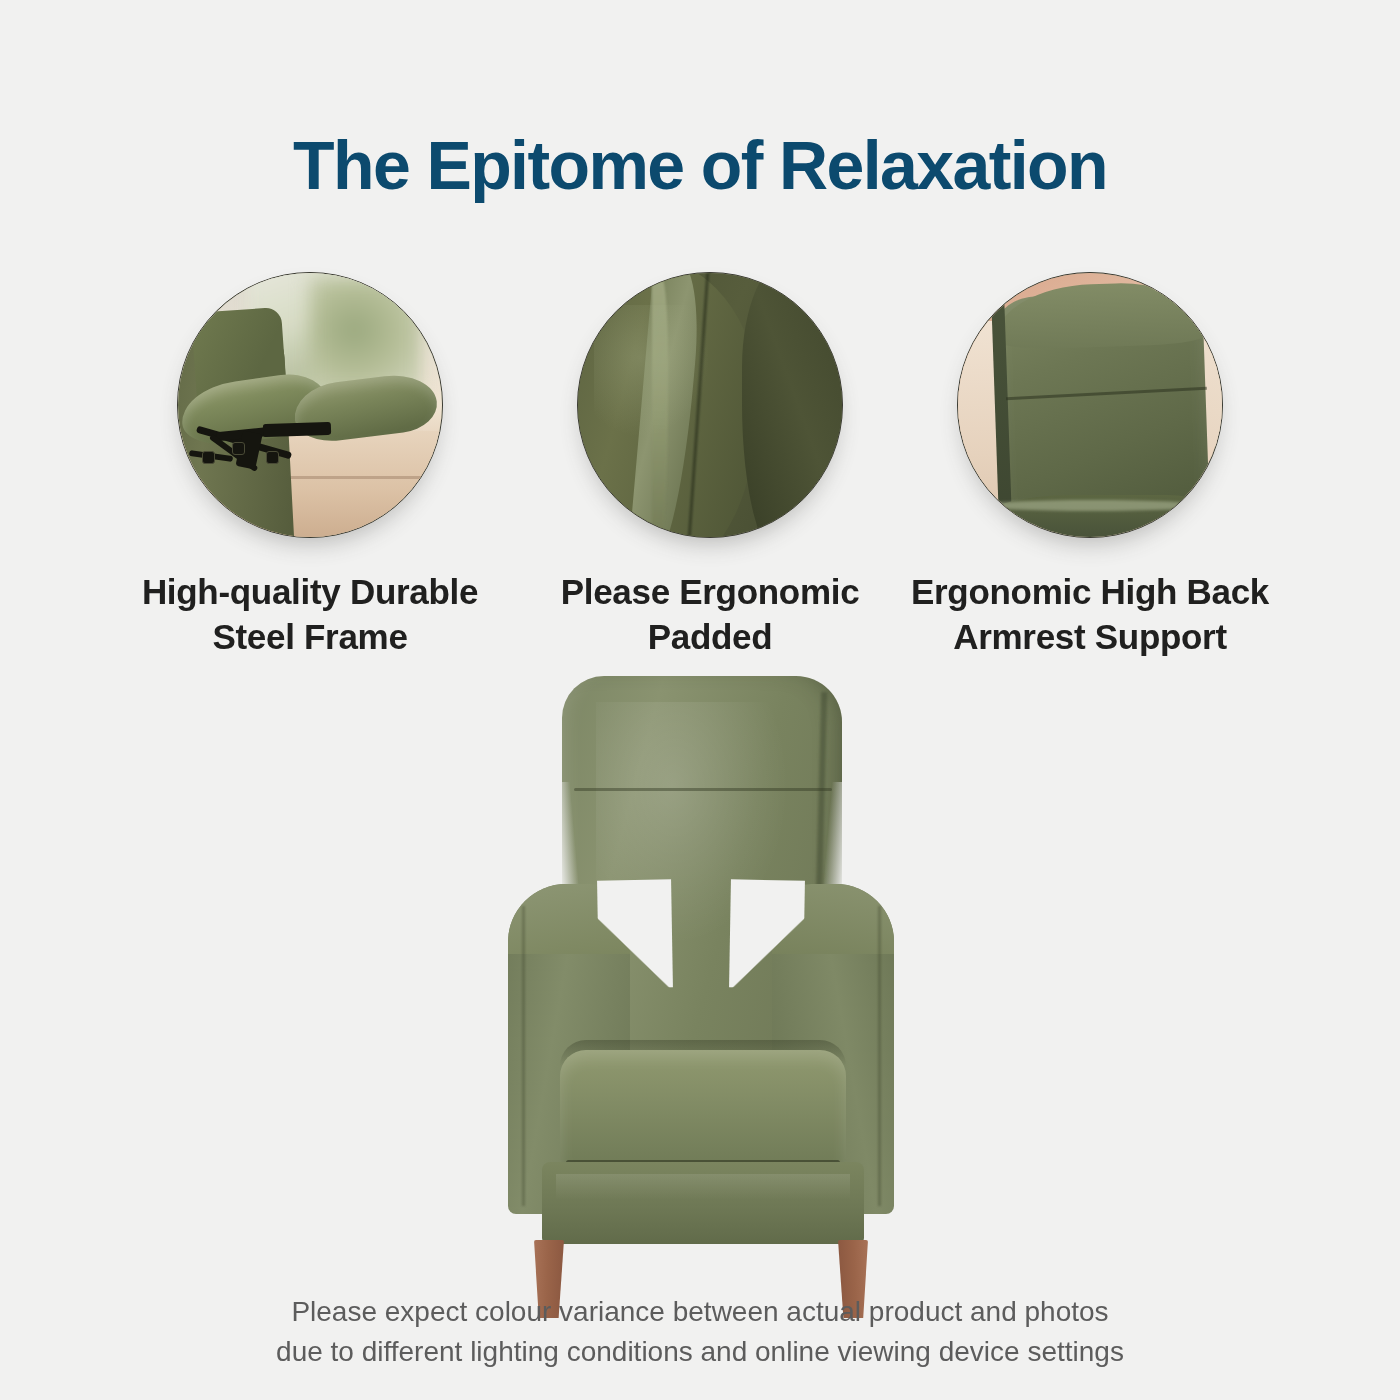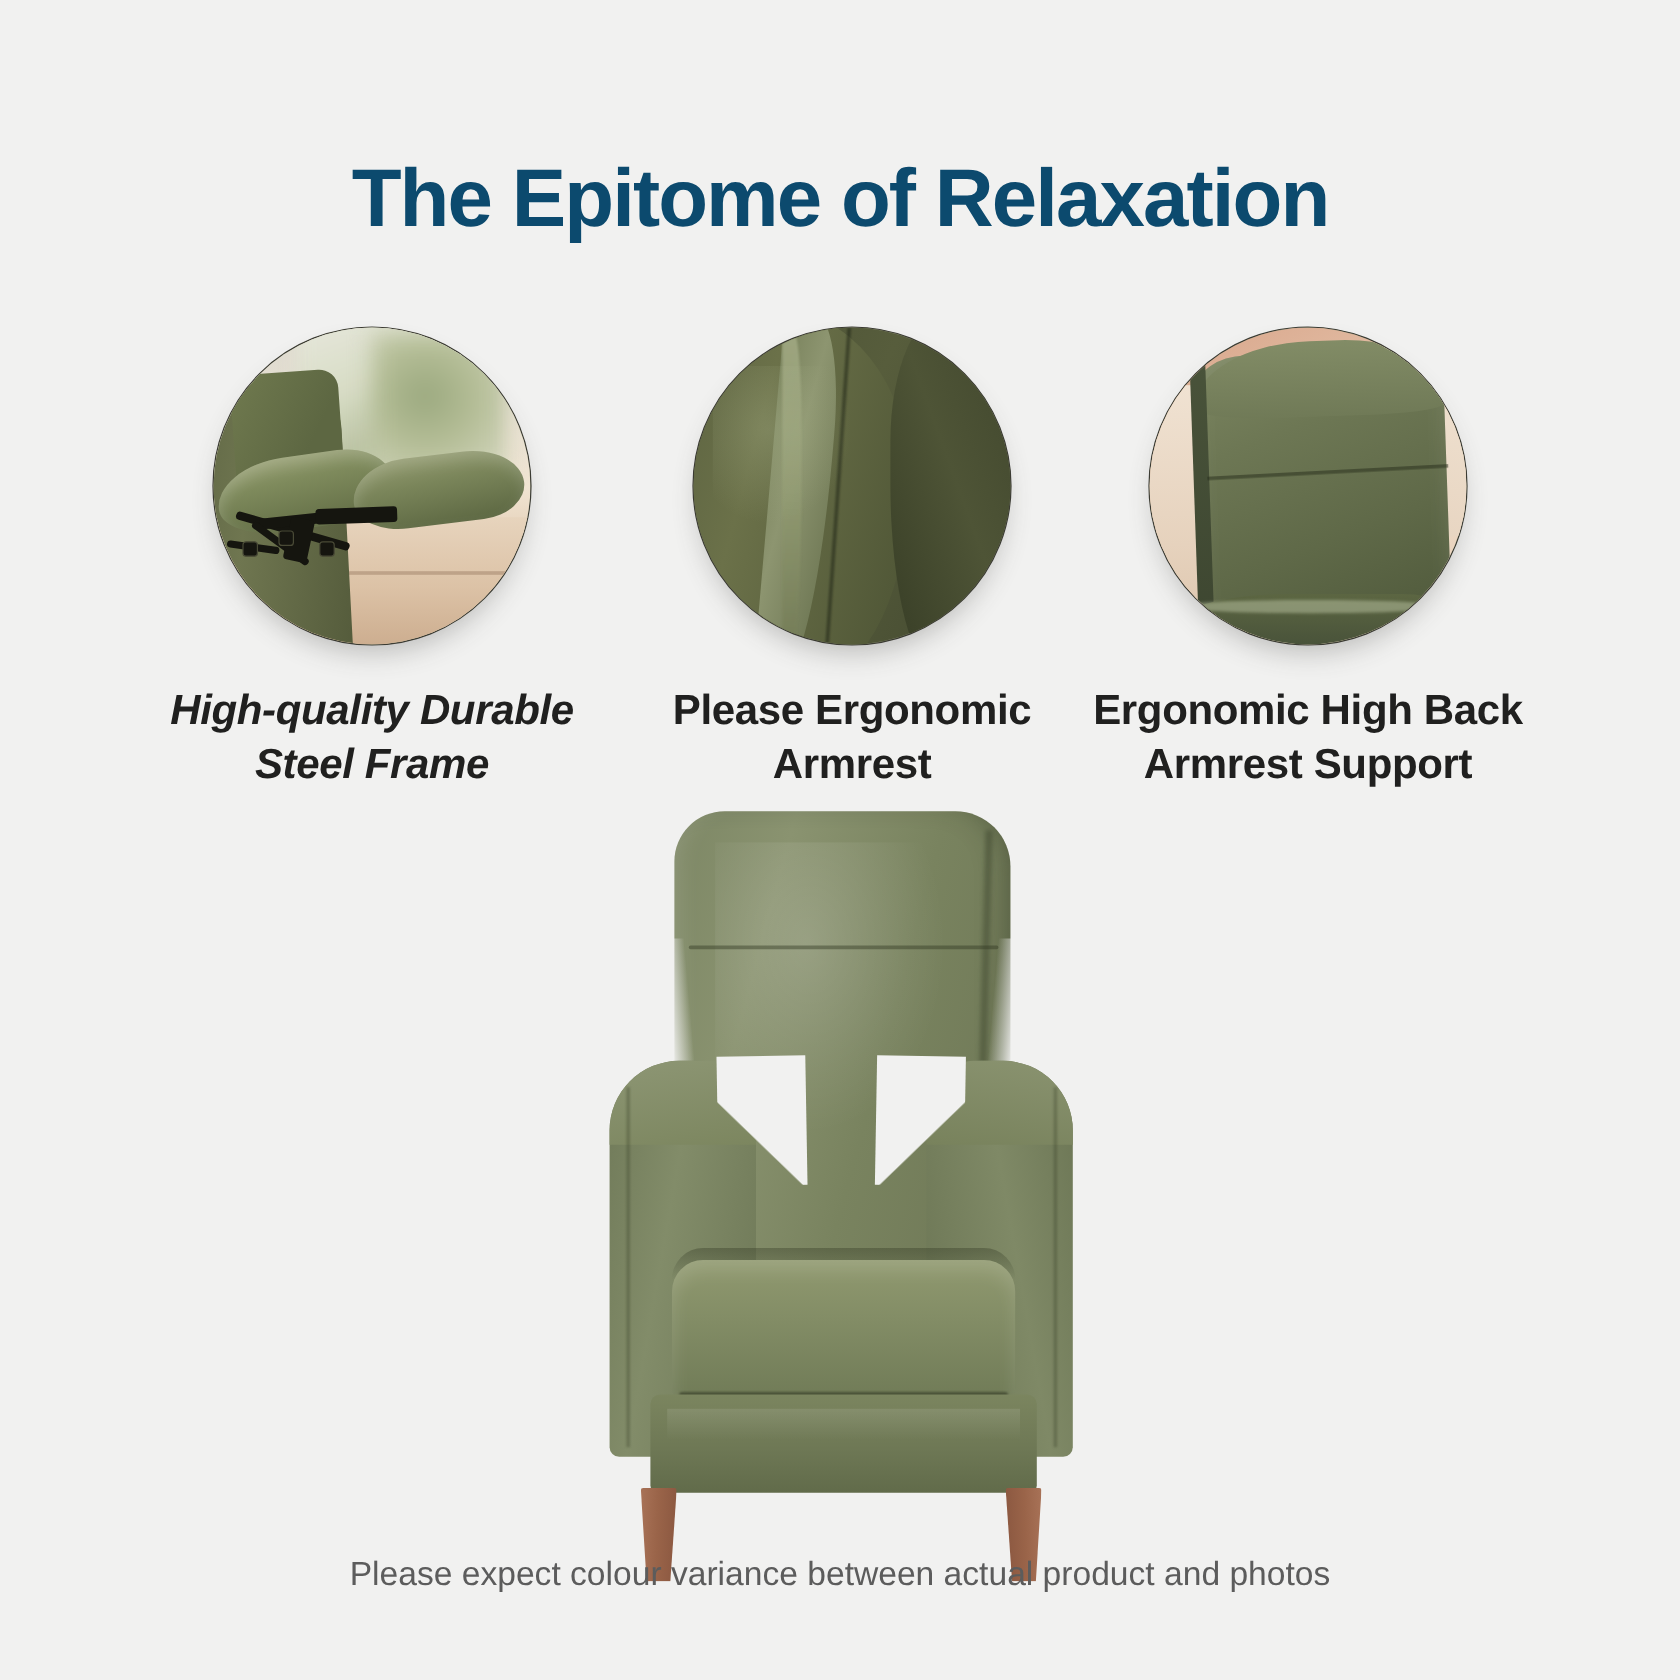--- a/index.html
+++ b/index.html
@@ -41,21 +41,21 @@
     left: 0;
     width: 1400px;
     height: 400px;
   }
 
   .feature {
     position: absolute;
     width: 400px;
     top: 0;
   }
-  .feature-1 { left: 110px; font-style: italic; }
+  .feature-1 { left: 110px; }
   .feature-2 { left: 510px; }
   .feature-3 { left: 890px; }
 
   .circle-wrap {
     position: relative;
     width: 266px;
     height: 266px;
     margin: 0 auto;
   }
 
@@ -469,21 +469,21 @@
           <div class="c2-left"></div>
           <div class="c2-pipe"></div>
           <div class="c2-pipe-hi"></div>
           <div class="c2-seam"></div>
           <div class="c2-right"></div>
           <div class="c2-sheen"></div>
         </div>
       </div>
       <div class="feature-caption">
         <div>Please Ergonomic</div>
-        <div>Armrest</div>
+        <div>Padded</div>
       </div>
     </div>
 
     <div class="feature feature-3">
       <div class="circle-wrap">
         <div class="circle">
           <div class="c3-bg"></div>
           <div class="c3-wall"></div>
           <div class="c3-wall2"></div>
           <div class="c3-cushion"></div>
@@ -525,15 +525,16 @@
     <div class="seat-crease"></div>
     <div class="skirt"></div>
     <div class="skirt-hi"></div>
 
     <div class="leg-l"></div>
     <div class="leg-r"></div>
   </div>
 
   <div class="disclaimer">
     <div>Please expect colour variance between actual product and photos</div>
+    <div>due to different lighting conditions and online viewing device settings</div>
   </div>
 
 </div>
 
 </body></html>

